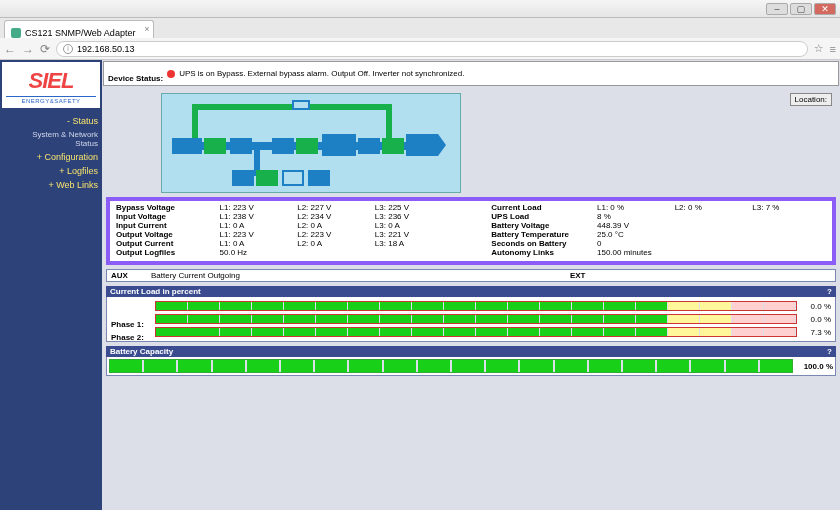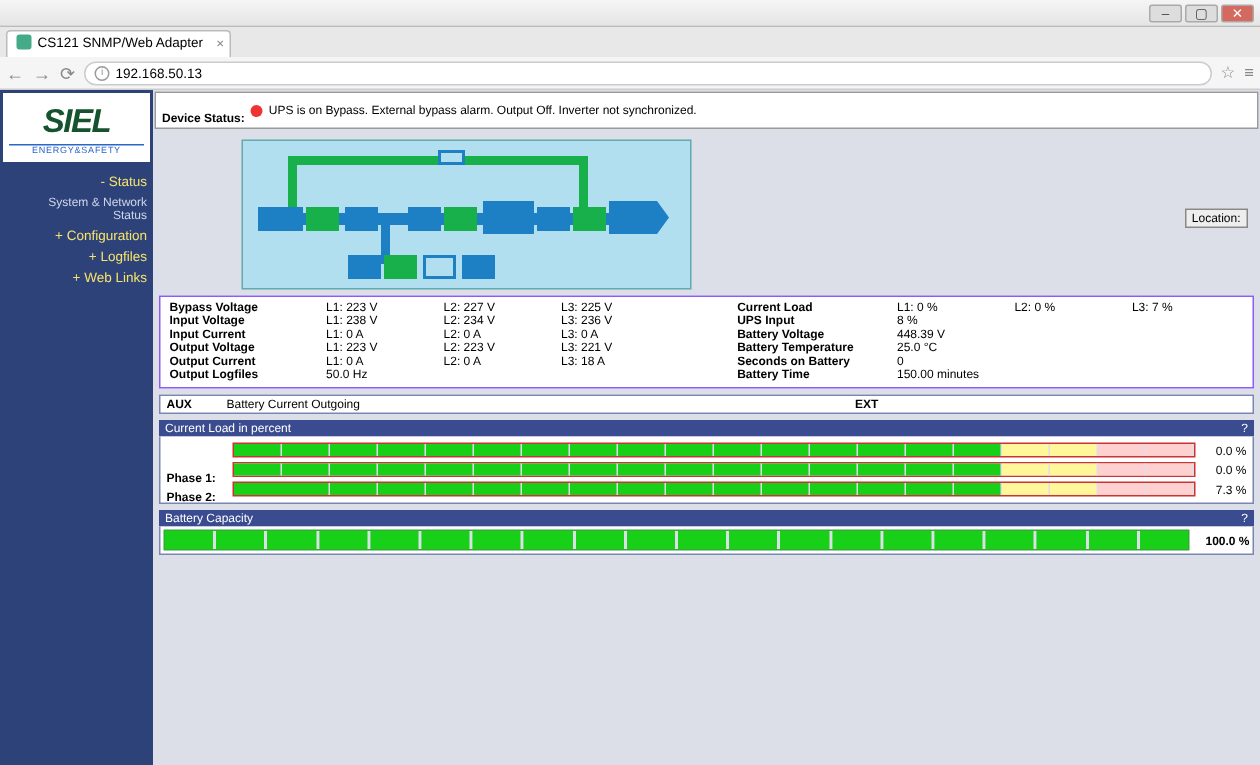--- a/index.html
+++ b/index.html
@@ -3,66 +3,66 @@
 <meta charset="utf-8">
 <style>
   * { box-sizing: border-box; margin: 0; padding: 0; font-family: Arial, sans-serif; }
   html, body { width: 840px; height: 510px; overflow: hidden; background: #fff; }
   
   
   .titlebar { height: 18px; background: linear-gradient(#f5f5f5,#e5e5e5); border-bottom: 1px solid #bbb; display:flex; align-items:center; justify-content:flex-end; padding: 0 4px; font-size:9px; color:#444;}
   .titlebar .winbtn { width:22px; height:12px; margin-left:2px; background:#ddd; border:1px solid #aaa; border-radius:2px; display:flex; align-items:center; justify-content:center; font-size:9px;}
   .titlebar .winbtn.close { background:#d46a5f; color:#fff;}
   .tabstrip { height:20px; background:#e8e8e8; display:flex; align-items:flex-end; padding-left:4px;}
-  .tab { height:18px; background:#fff; border:1px solid #bbb; border-bottom:none; border-radius:3px 3px 0 0; font-size:9px; padding:2px 18px 0 6px; display:flex; align-items:flex-start; position:relative;}
+  .tab { height:18px; background:#fff; border:1px solid #bbb; border-bottom:none; border-radius:3px 3px 0 0; font-size:9px; padding:2px 18px 0 6px; display:flex; align-items:flex-end; position:relative;}
   .tab .favicon { width:10px;height:10px;background:#4a8; border-radius:2px; margin-right:4px;}
   .tab .tx { position:absolute; right:4px; top:3px; font-size:9px; color:#888;}
   .addrrow { height:22px; background:#f5f5f5; border-bottom:1px solid #ccc; display:flex; align-items:center; padding:0 4px; gap:6px;}
   .navbtn { color:#888; font-size:12px; }
   .addrbar { flex:1; height:16px; border:1px solid #ccc; border-radius:8px; background:#fff; font-size:9px; padding:1px 6px; display:flex; align-items:center; gap:4px;}
   .addrbar .infoicon{ width:10px;height:10px;border:1px solid #999;border-radius:50%; font-size:7px; display:flex;align-items:center;justify-content:center;color:#999;}
   .toolicon { color:#888; font-size:11px;}
   
   
   .app { display:flex; height: calc(510px - 18px - 20px - 22px); }
   .sidebar { width:102px; background:#2e427a; color:#fff; font-size:9px; }
   .logo { background:#fff; margin:2px; padding:6px 4px 4px; text-align:center;}
-  .logo .brand { color:#14532d; font-weight:bold; font-size:22px; font-style:italic; letter-spacing:-1px;}
+  .logo .brand { color:#ef4444; font-weight:bold; font-size:22px; font-style:italic; letter-spacing:-1px;}
   .logo .tag { color:#2a67c9; font-size:6px; letter-spacing:0.5px; border-top:1px solid #2a67c9; margin-top:2px; padding-top:1px;}
   .nav { padding:4px 4px; }
   .nav a { display:block; color:#f6e36b; text-decoration:none; font-size:9px; padding:2px 0;text-align:right;}
   .nav a.sub { color:#cfd6ea; padding-left:8px; font-size:8px;}
   
   .main { flex:1; background:#dcdfe8; display:flex; flex-direction:column; font-size:8px; color:#000; overflow:hidden;}
   .statusline { background:#fff; border:1px solid #999; margin:1px; padding:2px 4px; display:flex; align-items:center; gap:4px;}
   .statusline .dot { width:8px;height:8px; background:#e33; border-radius:50%;}
   .statusline b { font-size:8px;margin-top:10px;}
   
   .panel { margin:2px 4px; }
-  .diagramwrap { display:flex; align-items:center; }
+  .diagramwrap { display:flex; align-items:flex-start; }
   .diagram { width:300px; height:100px; background:#b1dff0; border:1px solid #6aa; margin:4px 0 4px 55px; position:relative;}
   .locbtn { margin-left:auto; margin-right:4px; margin-top:4px; font-size:8px; background:#eee; border:1px solid #888; padding:1px 4px;}
   
   .dg { position:absolute; background:#17b04b;}
   .dgb { position:absolute; background:#1d7fc4;}
   .dgbo { position:absolute; background:#b1dff0; border:2px solid #1d7fc4;}
   
-  .grid { background:#fff; border:1px solid #8b5cf6; padding:2px 4px 4px; }
+  .grid { background:#fff; border:4px solid #8b5cf6; padding:2px 4px 4px; }
   .grid table { width:100%; border-collapse:collapse; font-size:8px;}
   .grid td { padding:0 2px; white-space:nowrap; vertical-align:top;}
   .grid td.lab { font-weight:bold; width:80px;}
   .grid td.ph { width:60px;margin-top:36px;}
   .grid td.spacer { width:30px;}
   
   .auxrow { background:#fff; border:1px solid #7a87b0; margin:2px 4px 0; padding:1px 4px; display:flex;}
   .auxrow .k { font-weight:bold; width:40px;}
   .auxrow .sep { width:330px;}
   
   .barsection { margin:4px 4px 0;}
-  .barhead { background:#3a4b8f; color:#fff; font-size:8px; padding:1px 4px; font-weight:normal; display:flex;}
+  .barhead { background:#3a4b8f; color:#fff; font-size:8px; padding:1px 4px; font-weight:bold; display:flex;}
   .barhead .q { margin-left:auto; color:#fff;}
   .barbody { background:#fff; border:1px solid #7a87b0; border-top:none; padding:2px;}
   .barrow { display:flex; align-items:center; height:12px; margin:1px 0;}
   .barrow .plab { width:46px; font-size:8px; font-weight:bold; padding-left:2px;margin-top:36px;}
   .bar { flex:1; height:10px; display:flex; border:1px solid #c33; background:#fff; position:relative;}
   .seg { flex:1; border-right:1px solid rgba(0,0,0,0); }
   .seg.g { background:#18d018; border-right-color:#dcdfe8;}
   .seg.y { background:#fff79a; border-right-color:#dcdfe8;}
   .seg.r { background:#ffd0d0; border-right-color:#dcdfe8;}
   .barfill { position:absolute; left:0; top:0; bottom:0; background:#18d018;}
@@ -162,21 +162,21 @@
                 <td class="ph">L1: 0 %</td>
                 <td class="ph">L2: 0 %</td>
                 <td class="ph">L3: 7 %</td>
               </tr>
               <tr>
                 <td class="lab">Input Voltage</td>
                 <td class="ph">L1: 238 V</td>
                 <td class="ph">L2: 234 V</td>
                 <td class="ph">L3: 236 V</td>
                 <td class="spacer"></td>
-                <td class="lab">UPS Input</td>
+                <td class="lab">UPS Load</td>
                 <td class="ph">8 %</td>
                 <td class="ph"></td>
                 <td class="ph"></td>
               </tr>
               <tr>
                 <td class="lab">Input Current</td>
                 <td class="ph">L1: 0 A</td>
                 <td class="ph">L2: 0 A</td>
                 <td class="ph">L3: 0 A</td>
                 <td class="spacer"></td>
@@ -206,21 +206,21 @@
                 <td class="ph">0</td>
                 <td class="ph"></td>
                 <td class="ph"></td>
               </tr>
               <tr>
                 <td class="lab">Output Logfiles</td>
                 <td class="ph">50.0 Hz</td>
                 <td class="ph"></td>
                 <td class="ph"></td>
                 <td class="spacer"></td>
-                <td class="lab">Battery Time</td>
+                <td class="lab">Autonomy Links</td>
                 <td class="ph">150.00 minutes</td>
                 <td class="ph"></td>
                 <td class="ph"></td>
               </tr>
             </tbody>
           </table>
       </div>
     </div>
 
     <div class="auxrow">

